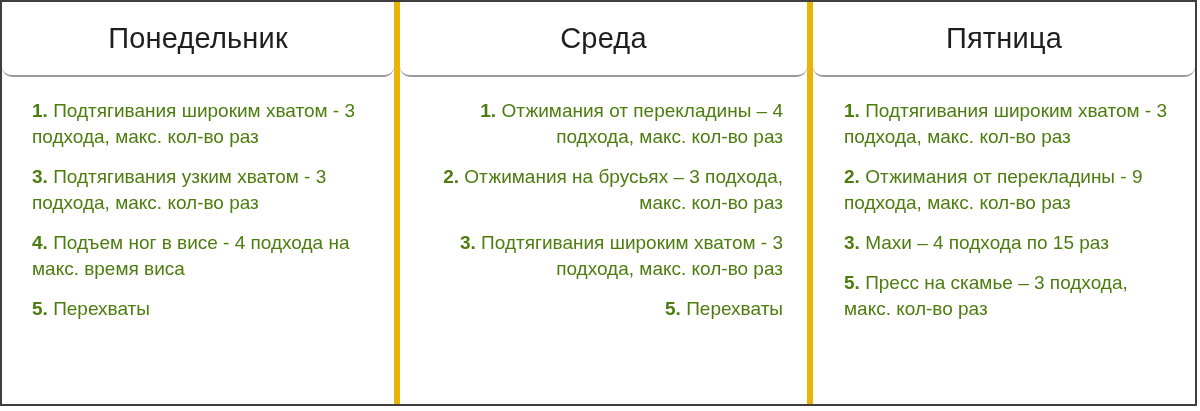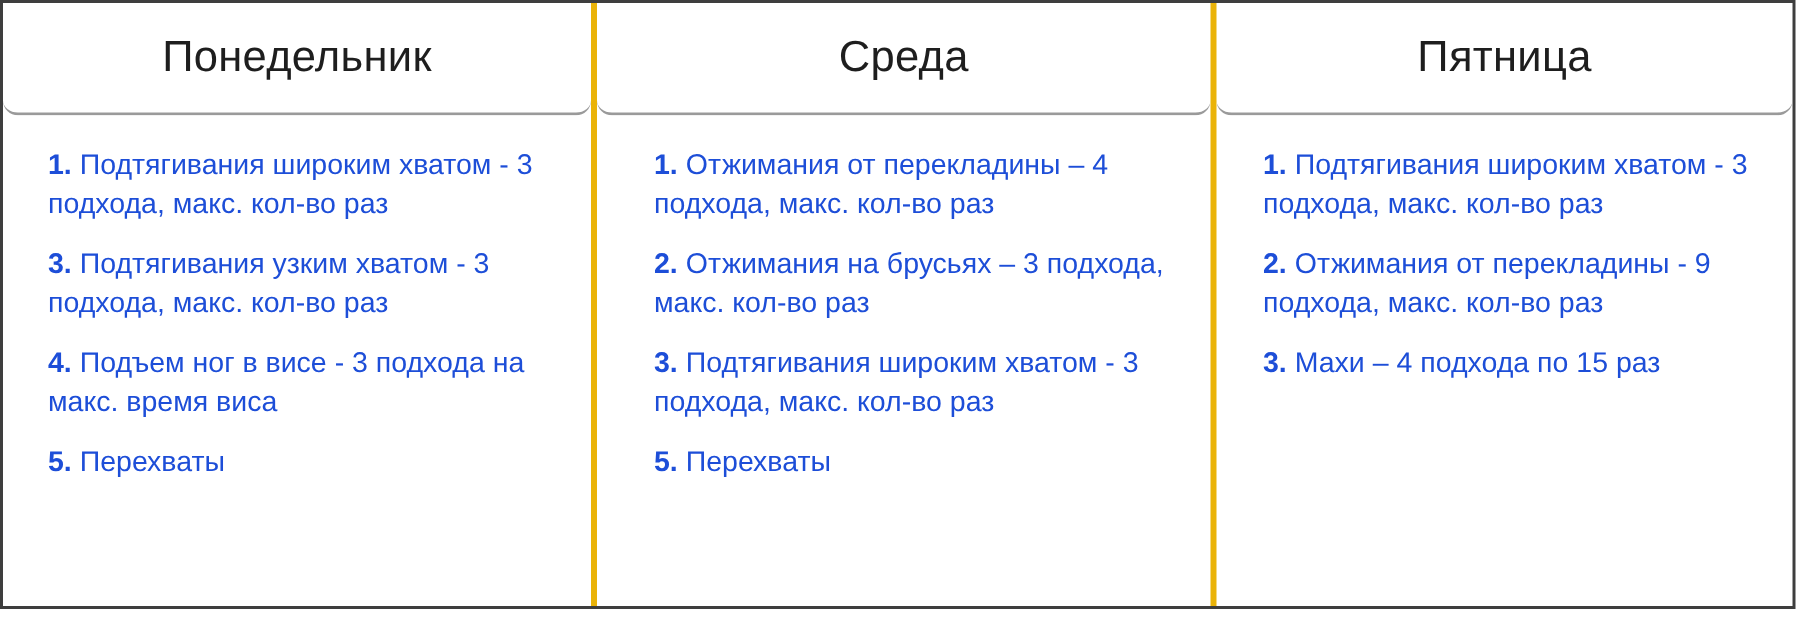--- a/index.html
+++ b/index.html
@@ -16,68 +16,69 @@
     border: 2px solid #3e3e3e;
     display: grid;
     grid-template-columns: 392px 413px 1fr;
     background: #ffffff;
     overflow: hidden;
   }
   .col {
     min-width: 0;
   }
   .col + .col {
-    border-left: 4px solid #eab308;
+    border-left: 6px solid #eab308;
   }
   .col-header {
     height: 73px;
     border-bottom: 2px solid #9a9a9a;
     display: flex;
     align-items: center;
     justify-content: center;
     font-size: 29px;
     letter-spacing: 0.2px;
     color: #1e1e1e;
     border-radius: 10px;
   }
   .col-body {
     padding: 21px 20px 0 30px;
   }
   .col:nth-child(2) .col-body {
     padding-left: 38px;
     padding-right: 24px;
+    text-align: right;
   }
   .col:nth-child(3) .col-body {
     padding-left: 31px;
     padding-right: 18px;
   }
   .item {
     margin: 0 0 14px 0;
     font-size: 19px;
     line-height: 26px;
-    color: #1d4ed8;
+    color: #4d7c0f;
   }
   .item .num {
     font-weight: 700;
   }
 </style>
 </head>
 <body>
 
 <div class="sheet">
 
   <div class="col">
     <div class="col-header">Понедельник</div>
     <div class="col-body">
   <p class="item"><span class="num">1.</span> <span class="txt">Подтягивания широким хватом - 3 подхода, макс. кол-во раз</span></p>
 
 
   <p class="item"><span class="num">3.</span> <span class="txt">Подтягивания узким хватом - 3 подхода, макс. кол-во раз</span></p>
 
-  <p class="item"><span class="num">4.</span> <span class="txt">Подъем ног в висе - 3 подхода на макс. время виса</span></p>
+  <p class="item"><span class="num">4.</span> <span class="txt">Подъем ног в висе - 4 подхода на макс. время виса</span></p>
 
   <p class="item"><span class="num">5.</span> <span class="txt">Перехваты</span></p>
 </div>
   </div>
 
   <div class="col">
     <div class="col-header">Среда</div>
     <div class="col-body">
   <p class="item"><span class="num">1.</span> <span class="txt">Отжимания от перекладины – 4 подхода, макс. кол-во раз</span></p>
 
@@ -93,16 +94,17 @@
   <div class="col">
     <div class="col-header">Пятница</div>
     <div class="col-body">
   <p class="item"><span class="num">1.</span> <span class="txt">Подтягивания широким хватом - 3 подхода, макс. кол-во раз</span></p>
 
   <p class="item"><span class="num">2.</span> <span class="txt">Отжимания от перекладины - 9 подхода, макс. кол-во раз</span></p>
 
   <p class="item"><span class="num">3.</span> <span class="txt">Махи – 4 подхода по 15 раз</span></p>
 
 
+  <p class="item"><span class="num">5.</span> <span class="txt">Пресс на скамье – 3 подхода, макс. кол-во раз</span></p>
 </div>
   </div>
 
 </div>
 
 </body></html>

